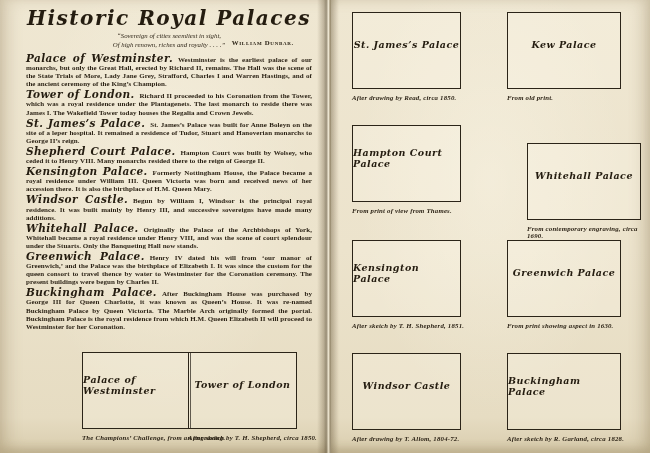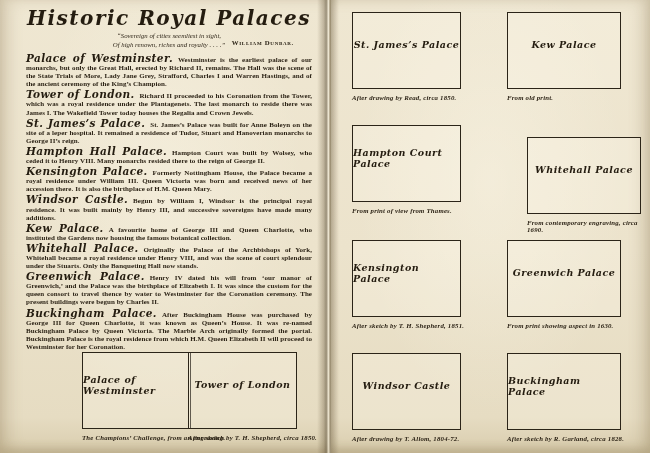--- a/index.html
+++ b/index.html
@@ -102,32 +102,29 @@
         <div class="section">
           <span class="s-head">Palace of Westminster.</span><span>Westminster is the earliest palace of our monarchs, but only the Great Hall, erected by Richard II, remains. The Hall was the scene of the State Trials of More, Lady Jane Grey, Strafford, Charles I and Warren Hastings, and of the ancient ceremony of the King’s Champion.</span>
         </div>
         <div class="section">
           <span class="s-head">Tower of London.</span><span>Richard II proceeded to his Coronation from the Tower, which was a royal residence under the Plantagenets. The last monarch to reside there was James I. The Wakefield Tower today houses the Regalia and Crown Jewels.</span>
         </div>
         <div class="section">
           <span class="s-head">St. James’s Palace.</span><span>St. James’s Palace was built for Anne Boleyn on the site of a leper hospital. It remained a residence of Tudor, Stuart and Hanoverian monarchs to George II’s reign.</span>
         </div>
         <div class="section">
-          <span class="s-head">Hampton Hall Palace.</span><span>Hampton Court was built by Wolsey, who ceded it to Henry VIII. Many monarchs resided there to the reign of George II.</span>
+          <span class="s-head">Shepherd Court Palace.</span><span>Hampton Court was built by Wolsey, who ceded it to Henry VIII. Many monarchs resided there to the reign of George II.</span>
         </div>
         <div class="section">
           <span class="s-head">Kensington Palace.</span><span>Formerly Nottingham House, the Palace became a royal residence under William III. Queen Victoria was born and received news of her accession there. It is also the birthplace of H.M. Queen Mary.</span>
         </div>
         <div class="section">
           <span class="s-head">Windsor Castle.</span><span>Begun by William I, Windsor is the principal royal residence. It was built mainly by Henry III, and successive sovereigns have made many additions.</span>
         </div>
         <div class="section">
-          <span class="s-head">Kew Palace.</span><span>A favourite home of George III and Queen Charlotte, who instituted the Gardens now housing the famous botanical collection.</span>
-        </div>
-        <div class="section">
           <span class="s-head">Whitehall Palace.</span><span>Originally the Palace of the Archbishops of York, Whitehall became a royal residence under Henry VIII, and was the scene of court splendour under the Stuarts. Only the Banqueting Hall now stands.</span>
         </div>
         <div class="section">
           <span class="s-head">Greenwich Palace.</span><span>Henry IV dated his will from ‘our manor of Greenwich,’ and the Palace was the birthplace of Elizabeth I. It was since the custom for the queen consort to travel thence by water to Westminster for the Coronation ceremony. The present buildings were begun by Charles II.</span>
         </div>
         <div class="section">
           <span class="s-head">Buckingham Palace.</span><span>After Buckingham House was purchased by George III for Queen Charlotte, it was known as Queen’s House. It was re-named Buckingham Palace by Queen Victoria. The Marble Arch originally formed the portal. Buckingham Palace is the royal residence from which H.M. Queen Elizabeth II will proceed to Westminster for her Coronation.</span>
         </div>
       </div>
     </div>
@@ -160,21 +157,21 @@
       </div>
       <div class="plate-cap">From old print.</div>
     </div>
 
     <div class="plate rp-plate" style="left:21px;top:125px;">
       <div class="plate-box">
         <span class="plate-name">Hampton Court Palace</span>
       </div>
       <div class="plate-cap">From print of view from Thames.</div>
     </div>
-    <div class="plate rp-plate wide" style="left:176px;top:137px;padding-left:20px;">
+    <div class="plate rp-plate wide" style="left:176px;top:143px;padding-left:20px;">
       <div class="plate-box">
         <span class="plate-name">Whitehall Palace</span>
       </div>
       <div class="plate-cap">From contemporary engraving, circa 1690.</div>
     </div>
 
     <div class="plate rp-plate" style="left:21px;top:240px;">
       <div class="plate-box">
         <span class="plate-name">Kensington Palace</span>
       </div>

